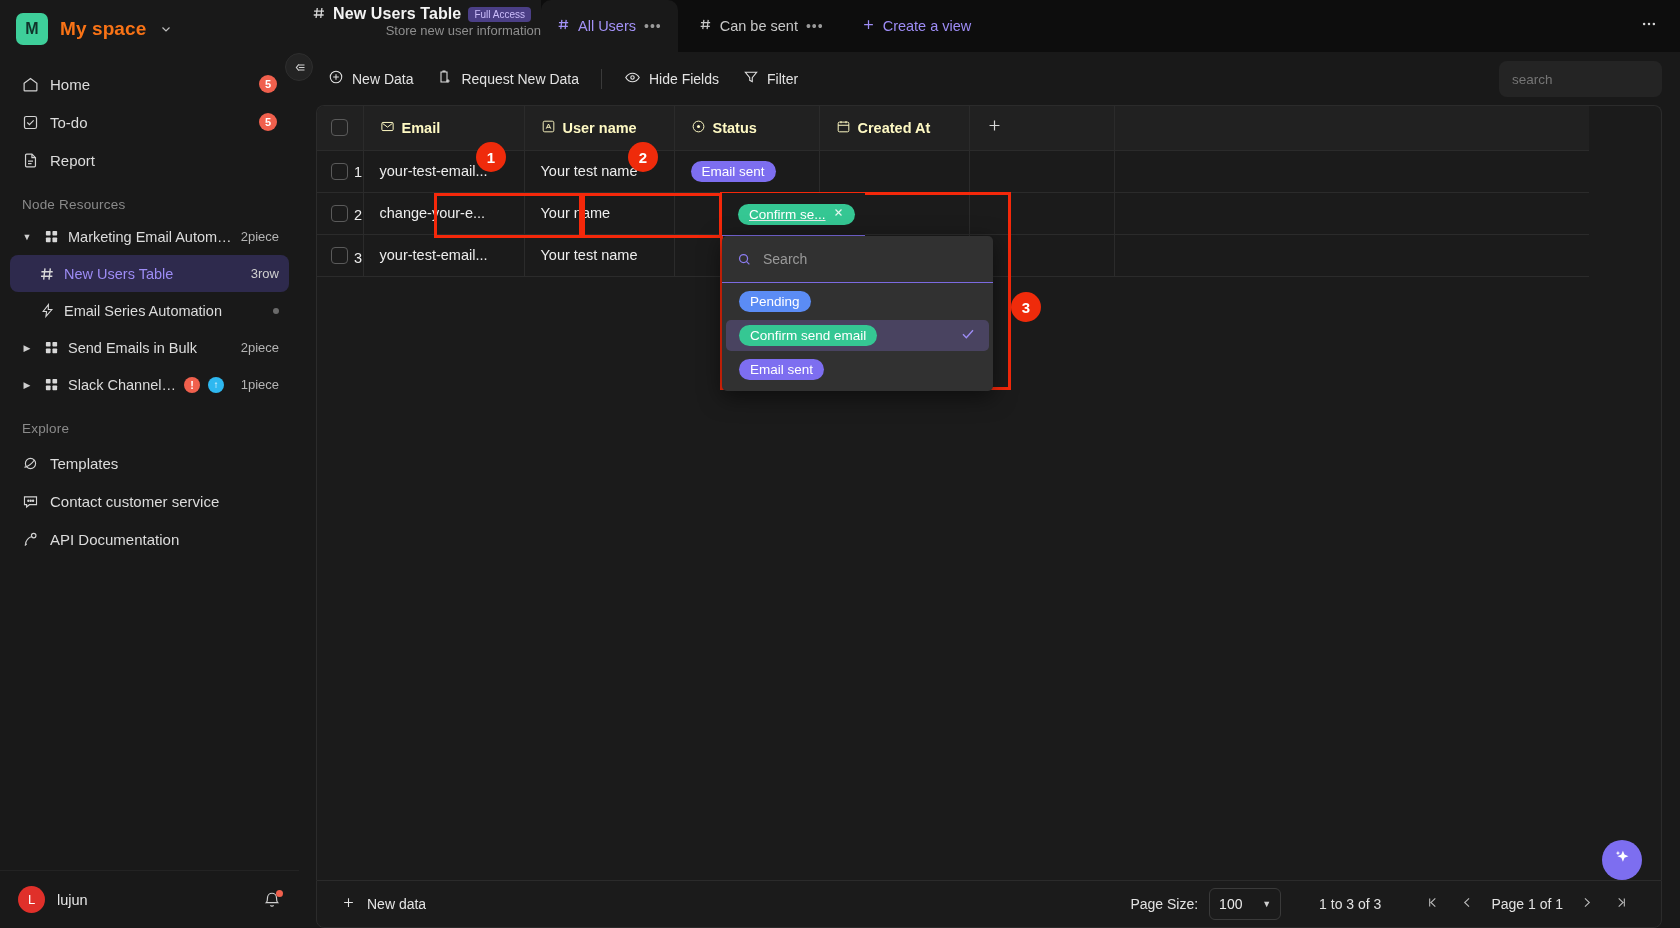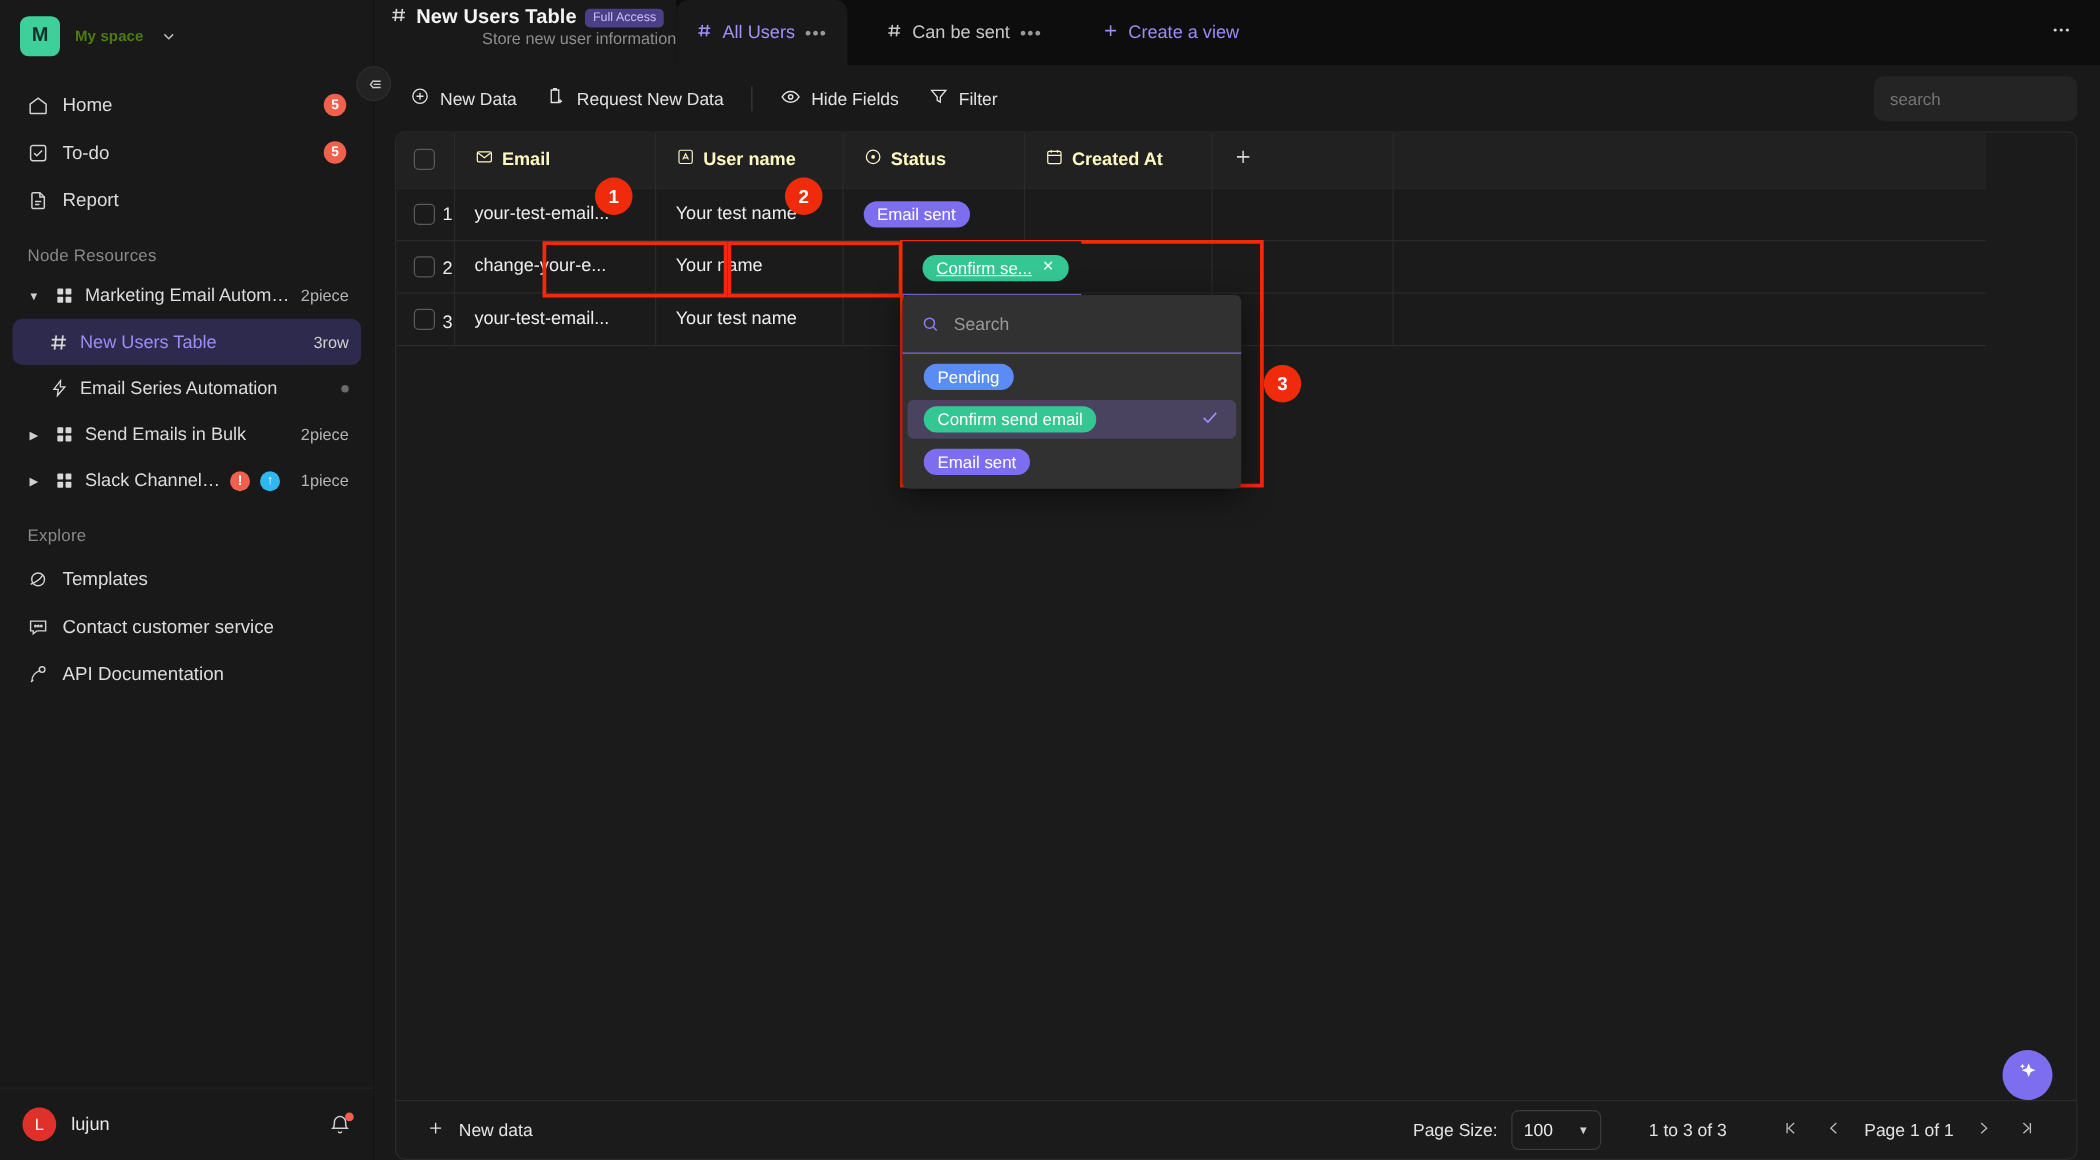--- a/index.html
+++ b/index.html
@@ -23,21 +23,21 @@
   .space-header {
     display: flex; align-items: center; gap: 12px;
     padding: 13px 16px 10px 16px;
   }
   .space-avatar {
     width: 32px; height: 32px; border-radius: 7px;
     background: #3ecf9a; color: #10322a;
     display: flex; align-items: center; justify-content: center;
     font-size: 16px; font-weight: 700;
   }
-  .space-name { font-size: 12px; font-weight: 700; color: #4d7c0f; letter-spacing: .1px;}
+  .space-name { font-size: 19px; font-weight: 700; color: #f97316; letter-spacing: .1px;}
   .chev { color: #bdbdbd; font-size: 11px; margin-left: 2px; display:flex; align-items:center;}
 
   .nav-list { padding: 10px 10px 0 10px; }
   .nav-item {
     display: flex; align-items: center; gap: 11px;
     height: 38px; padding: 0 12px; border-radius: 8px;
     font-size: 15px; color: #dcdcdc; cursor: pointer;
   }
   .nav-item .ico { width: 17px; height: 17px; display: flex; align-items: center; justify-content: center; color: #d2d2d2; flex-shrink: 0;}
   .nav-item .lbl { flex: 1; }
@@ -105,21 +105,21 @@
   }
   .tbl-title-row { display: flex; align-items: center; gap: 7px; }
   .hash { color: #d8d8d8; font-size: 15px; font-weight: 700; }
   .tbl-title { font-size: 16px; font-weight: 700; color: #f3f3f3; letter-spacing: .1px;}
   .access-pill {
     background: #4b3f86; color: #cbbdfb; font-size: 10px;
     padding: 2px 6px; border-radius: 4px; font-weight: 400;
   }
   .tbl-sub { font-size: 13px; color: #8e8e8e; margin-top: 0; text-align: right; }
 
-  .tabs { display: flex; align-items: flex-end; gap: 15px; padding-left: 0; }
+  .tabs { display: flex; align-items: flex-end; gap: 5px; padding-left: 0; }
   .tab {
     display: flex; align-items: center; gap: 8px;
     padding: 0 16px; height: 52px; font-size: 14.5px;
     color: #c8c8c8; cursor: pointer;
   }
   .tab.active {
     background: #191919;
     border-top-left-radius: 10px; border-top-right-radius: 10px;
     color: #a392f7;
   }

